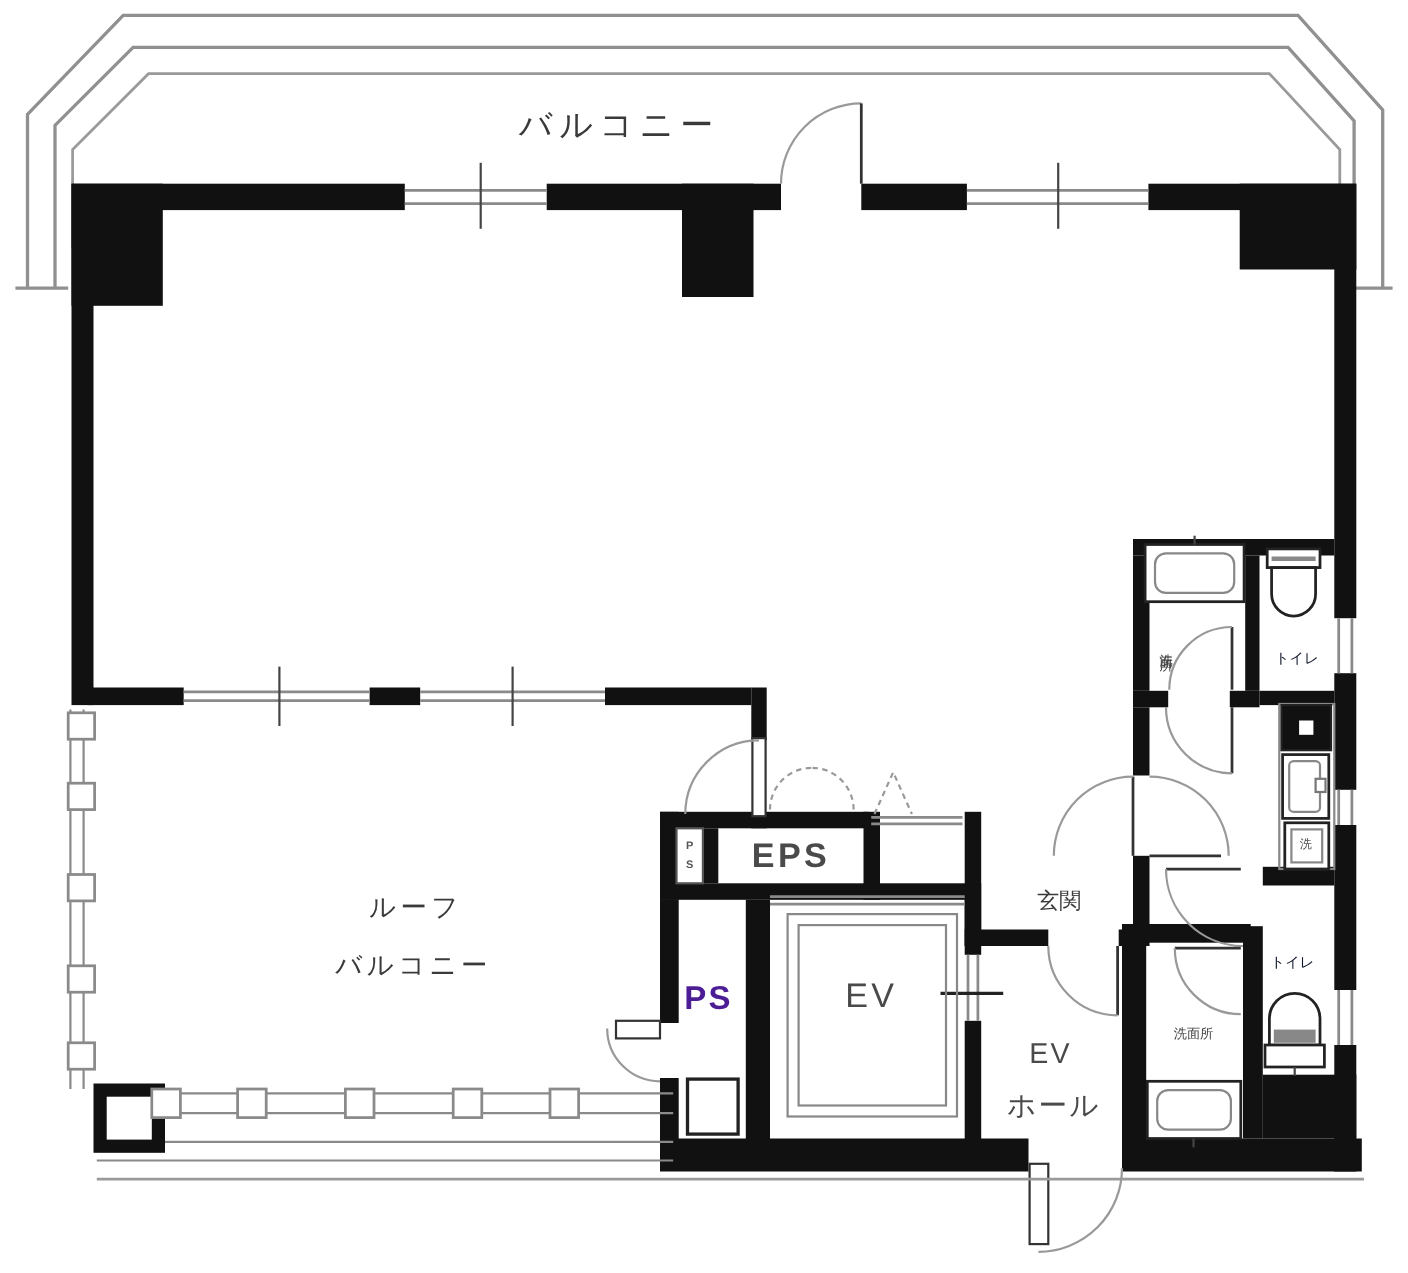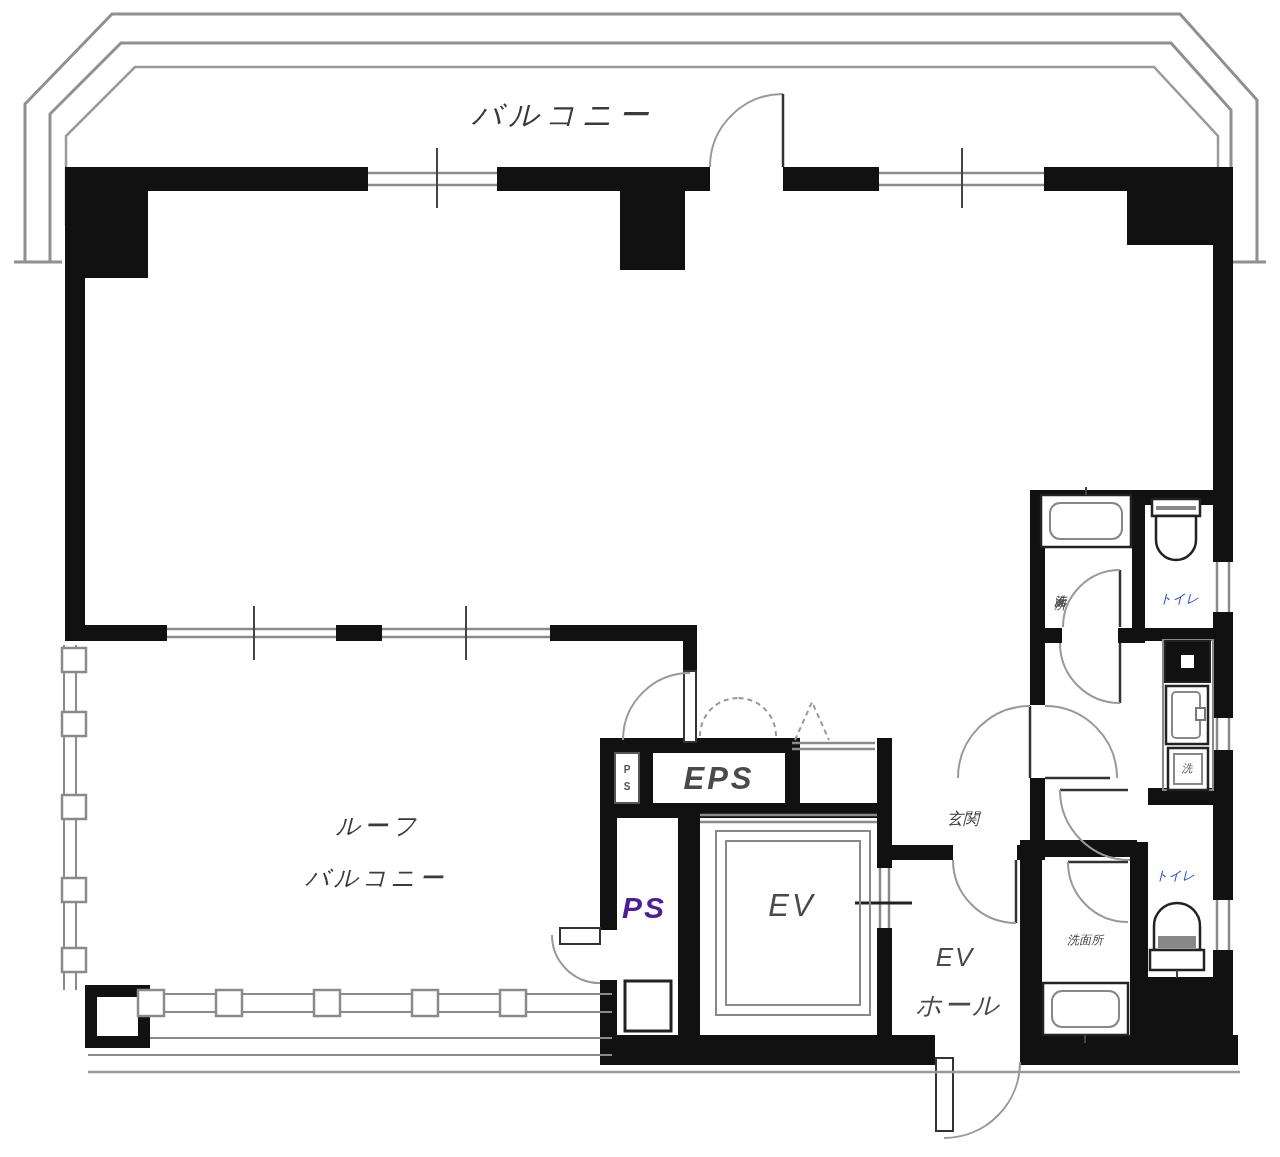--- a/index.html
+++ b/index.html
@@ -18,30 +18,29 @@
     overflow:hidden;
   }
   #plan svg{position:absolute;left:0;top:0;}
   .lbl{
     position:absolute;
     transform:translate(-50%,-50%);
     color:var(--label);
     white-space:nowrap;
     line-height:1;
     user-select:none;
-    font-style:italic;
   }
   .lbl-balcony{font-size:30px;letter-spacing:6px;}
   .lbl-roof{font-size:24px;letter-spacing:4px;}
   .lbl-eps{font-size:31px;letter-spacing:3px;font-weight:bold;color:#4a4a4a;}
   .lbl-ps{font-size:30px;letter-spacing:2px;font-weight:bold;color:#4c1d95;}
   .lbl-ev{font-size:31px;letter-spacing:3px;color:#4a4a4a;}
   .lbl-evhall{font-size:26px;letter-spacing:2px;color:#4a4a4a;}
-  .lbl-entrance{font-size:16px;}
-  .lbl-toilet{font-size:13px;color:#1d4ed8;}
+  .lbl-entrance{font-size:20px;}
+  .lbl-toilet{font-size:13px;color:#0f172a;}
   .lbl-wash{font-size:12px;color:#404040;}
   .lbl-laundry{font-size:11px;color:#555;}
   .vtext{writing-mode:vertical-rl;text-orientation:upright;letter-spacing:2px;}
   .ps-shaft{
     position:absolute;transform:translate(-50%,-50%);
     display:flex;flex-direction:column;align-items:center;gap:6px;
     font-size:10px;color:#555;font-weight:bold;
   }
   
   .w{fill:var(--wall);stroke:none;}

